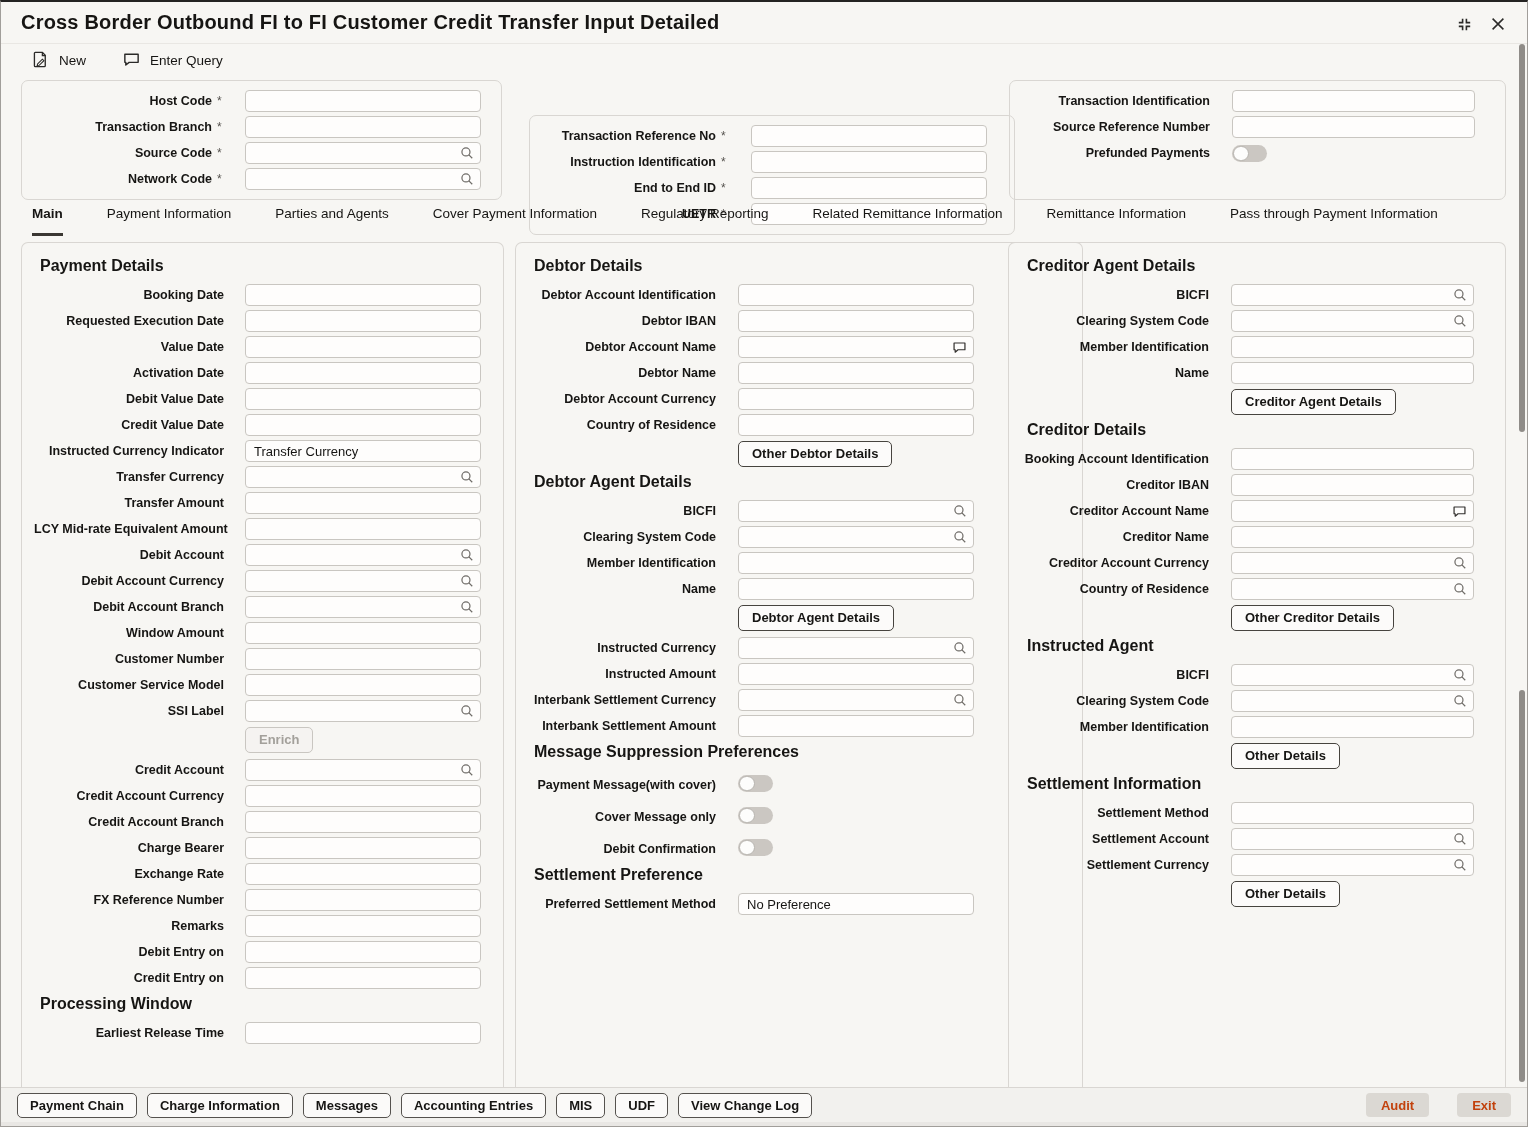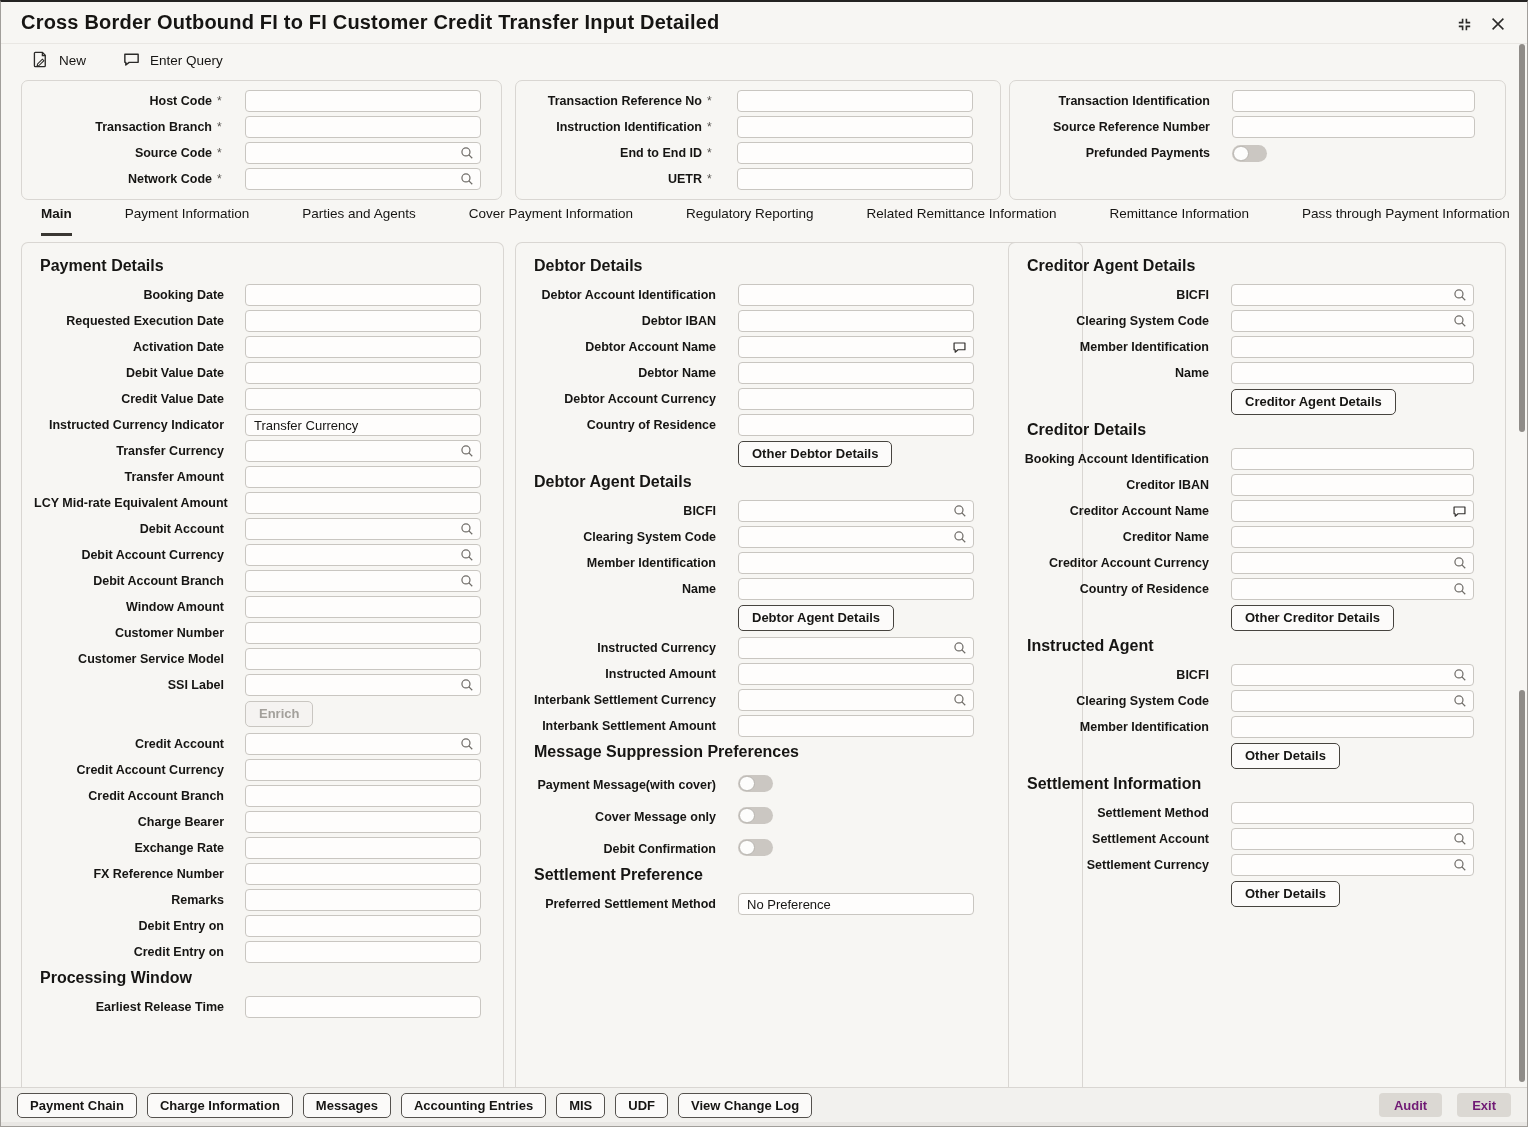--- a/index.html
+++ b/index.html
@@ -13,21 +13,21 @@
   .winctl{position:absolute;top:11px;right:18px;display:flex;gap:12px;align-items:center;}
   .winbtn{width:22px;height:22px;display:flex;align-items:center;justify-content:center;cursor:pointer;}
 
   
   .toolbar{position:absolute;left:0;top:42px;width:100%;height:33px;display:flex;align-items:center;padding-left:30px;gap:36px;box-sizing:border-box;}
   .tbitem{display:flex;align-items:center;gap:9px;font-size:13.5px;cursor:pointer;}
 
   
   .hpanel{position:absolute;top:78px;height:120px;border:1px solid #d9d6d2;border-radius:7px;box-sizing:border-box;padding:9px 12px 0 12px;background:transparent;}
   #hdr-0{left:20px;width:481px;}
-  #hdr-1{left:514px;width:486px;}
+  #hdr-1{left:528px;width:486px;margin-top:35px;}
   #hdr-2{left:1008px;width:497px;}
 
   
   .frow{display:flex;align-items:center;margin-bottom:4px;height:22px;}
   .trow{margin-bottom:10px;align-items:flex-end;}
   .flabel{font-size:12.5px;font-weight:600;text-align:right;color:#161513;white-space:nowrap;flex:0 0 auto;}
   .gapcell{flex:0 0 auto;font-size:12px;color:#55524e;padding-left:5px;box-sizing:border-box;}
   .fldwrap{position:relative;display:inline-flex;align-items:center;}
   .fld{height:22px;border:1px solid #c9c6c1;border-radius:4px;background:#fefdfc;box-sizing:border-box;
        padding:0 8px;font-size:13px;font-family:inherit;color:#161513;outline:none;}
@@ -45,39 +45,39 @@
 
   .toggle{width:35px;height:17px;border-radius:9px;background:#cbc7c2;position:relative;flex:0 0 auto;cursor:pointer;}
   .toggle .knob{position:absolute;left:1px;top:1px;width:16px;height:15px;border-radius:8px;background:#fdfdfc;border:1px solid #b7b4af;box-sizing:border-box;}
 
   .rowbtn{height:26px;padding:0 13px;border:1px solid #47443f;border-radius:5px;background:#fcfbfa;
           font-family:inherit;font-size:13px;font-weight:600;color:#161513;cursor:pointer;white-space:nowrap;}
   .rowbtn.disabled{border-color:#c9c6c1;color:#a3a09b;background:#f5f3f1;cursor:default;}
 
   
   .tabs{position:absolute;left:0;top:204px;width:100%;height:30px;display:flex;gap:44px;padding-left:31px;box-sizing:border-box;font-size:13.5px;}
-  .tab{padding-bottom:9px;cursor:pointer;border-bottom:3px solid transparent;white-space:nowrap;margin-left:9px;}
+  .tab{padding-bottom:9px;cursor:pointer;border-bottom:3px solid transparent;white-space:nowrap;}
   .tab.active{font-weight:700;border-bottom:3px solid #3a3732;}
 
   
   .cpanel{position:absolute;top:240px;height:846px;border:1px solid #d9d6d2;border-radius:7px 7px 0 0;border-bottom:none;
           box-sizing:border-box;padding:8px 12px 0 12px;overflow:hidden;}
   #col-0{left:20px;width:483px;}
   #col-1{left:514px;width:568px;}
   #col-2{left:1007px;width:498px;}
   .sec-title{font-size:16px;font-weight:700;margin:6px 0 9px 6px;white-space:nowrap;}
 
   
   .footer{position:absolute;left:0;top:1085px;width:100%;height:35px;background:#f2f1ee;border-top:1px solid #d9d6d2;
           display:flex;align-items:center;padding:0 16px;box-sizing:border-box;}
   .fbtn{height:25px;padding:0 12px;margin-right:10px;border:1px solid #55524e;border-radius:5px;background:#fbfaf9;
         font-family:inherit;font-size:13px;font-weight:600;color:#161513;cursor:pointer;white-space:nowrap;}
   .rgroup{margin-left:auto;display:flex;}
-  .gbtn{height:24px;padding:0 15px;margin-left:15px;border:none;border-radius:4px;background:#dbd8d3;
-        font-family:inherit;font-size:13px;font-weight:700;color:#701a75;cursor:pointer;}
+  .gbtn{height:24px;padding:0 15px;margin-left:28px;border:none;border-radius:4px;background:#dbd8d3;
+        font-family:inherit;font-size:13px;font-weight:700;color:#c2410c;cursor:pointer;}
   .bottomstrip{position:absolute;left:0;top:1120px;width:100%;height:7px;background:#e9e7e4;}
 
   
   .scrollbar{position:absolute;right:1px;top:42px;width:7px;height:1043px;background:transparent;}
   .sthumb{position:absolute;left:0;width:6px;border-radius:3px;background:#8f8c88;}
   .sthumb.t1{top:0;height:388px;}
   .sthumb.t2{top:646px;height:392px;}
 </style>
 </head>
 <body>
@@ -241,20 +241,27 @@
         </span>
       </div>
       <div class="frow">
         <span class="flabel">Requested Execution Date</span>
         <span class="gapcell"></span>
         <span class="fldwrap">
           <input class="fld" style="">
         </span>
       </div>
       <div class="frow">
+        <span class="flabel">Value Date</span>
+        <span class="gapcell"></span>
+        <span class="fldwrap">
+          <input class="fld" style="">
+        </span>
+      </div>
+      <div class="frow">
         <span class="flabel">Activation Date</span>
         <span class="gapcell"></span>
         <span class="fldwrap">
           <input class="fld" style="">
         </span>
       </div>
       <div class="frow">
         <span class="flabel">Debit Value Date</span>
         <span class="gapcell"></span>
         <span class="fldwrap">

